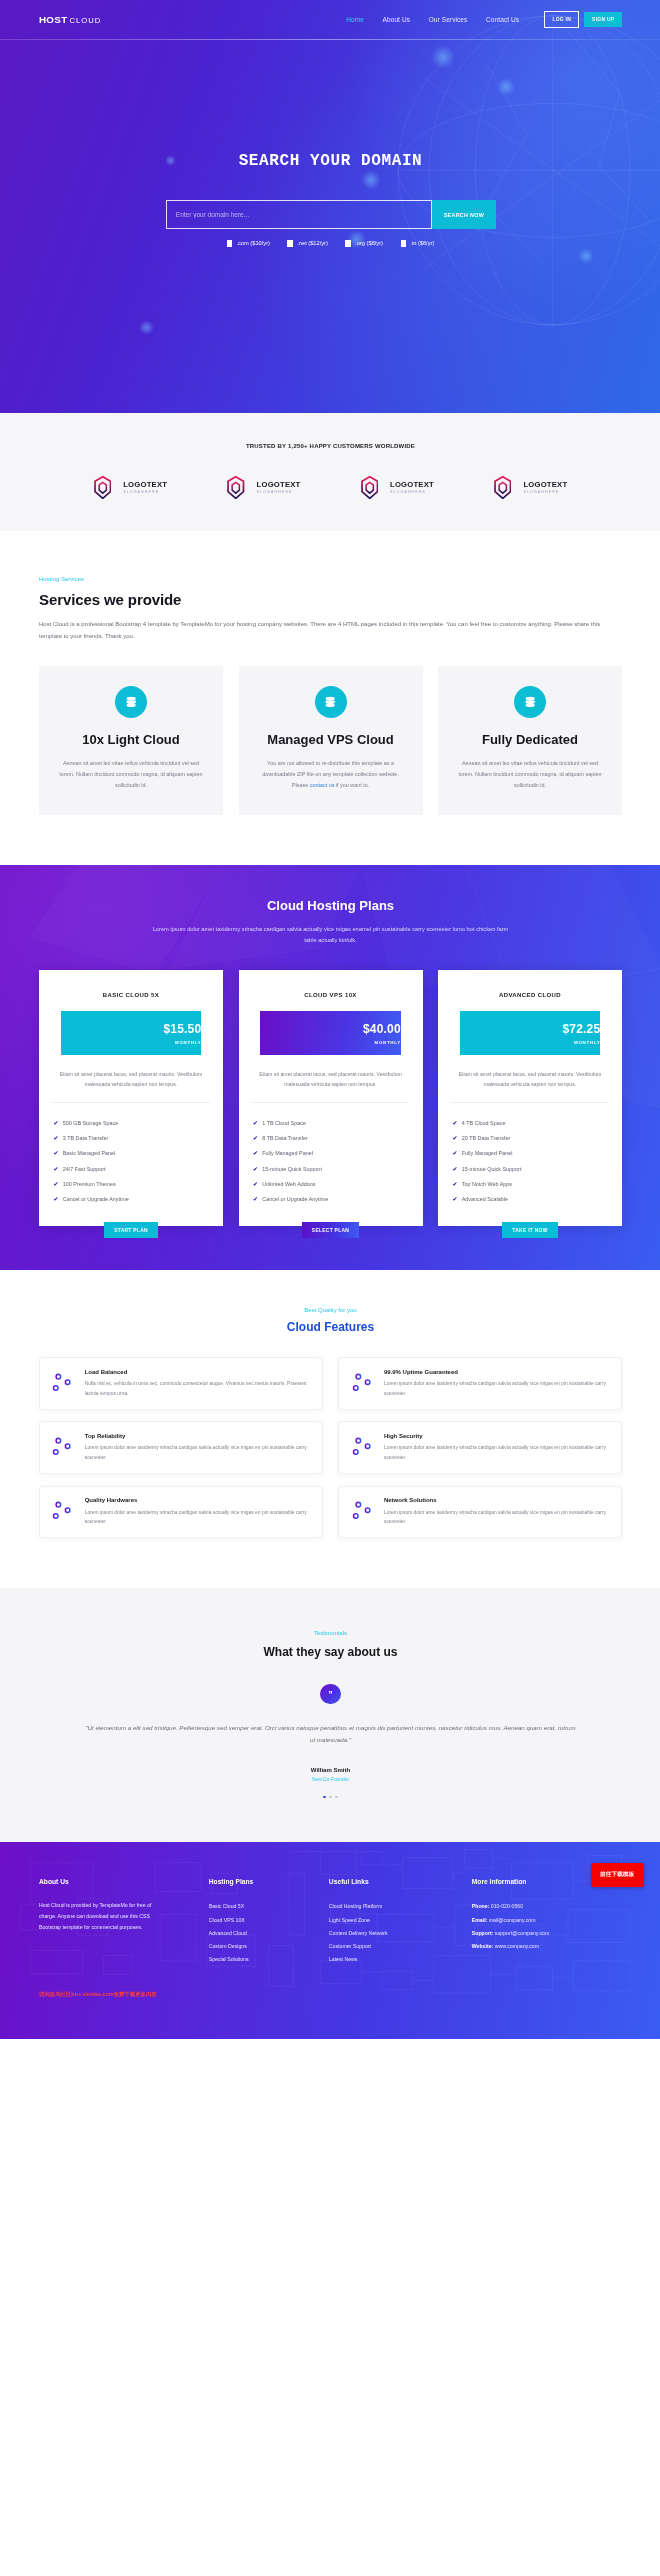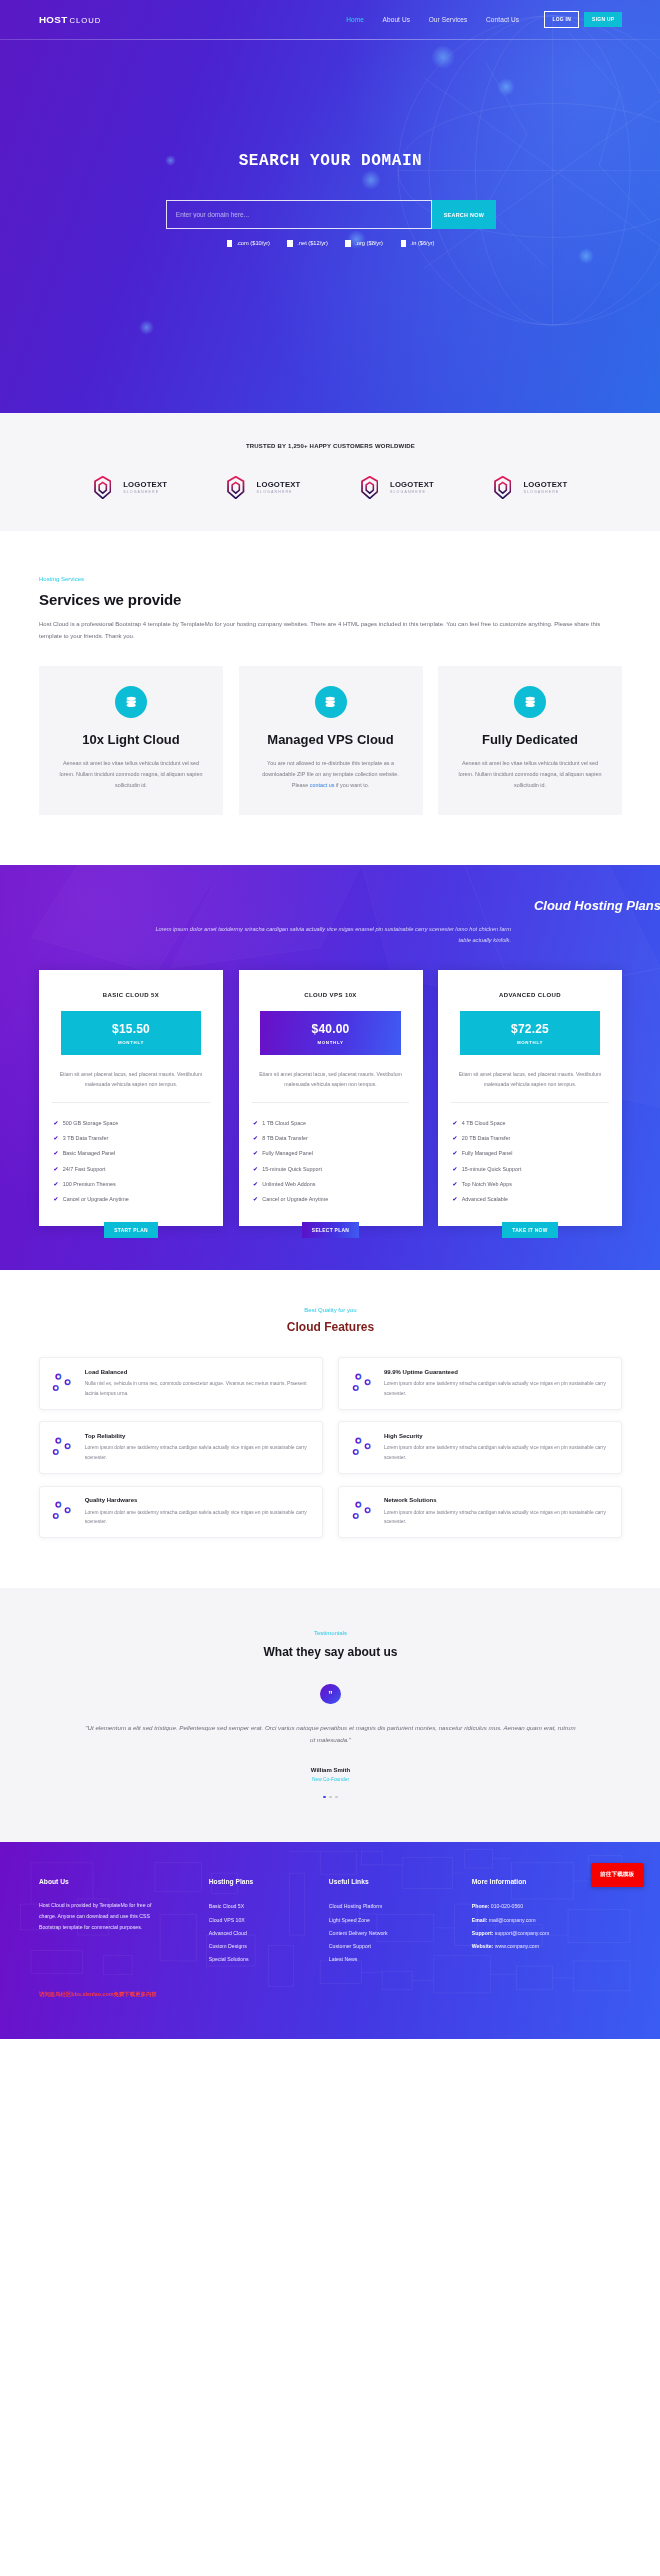--- a/index.html
+++ b/index.html
@@ -125,39 +125,39 @@
   
   .pricing {
     position:relative;
     background:
       radial-gradient(circle at 15% 10%, rgba(160,60,230,0.35) 0%, rgba(160,60,230,0) 45%),
       linear-gradient(105deg, #6b13c9 0%, #5a1fd3 30%, #4733e0 60%, #3a5df0 100%);
     padding:33px 0 44px;
     overflow:hidden;
   }
   .pricing-deco { position:absolute; inset:0; pointer-events:none; opacity:.5; }
-  .pricing-head { position:relative; z-index:3; text-align:right;font-style:italic; }
+  .pricing-head { position:relative; z-index:3; text-align:center; }
   .pricing-head h2 { color:#fff; font-size:13px; font-weight:700; }
   .pricing-head p {
     color:#dcd8fb; font-size:5.7px; line-height:2.0; margin:10.3px auto 0; width:361px;
   }
   .plans {
     position:relative; z-index:3;
     margin:24px 39px 0;
     display:grid; grid-template-columns:repeat(3,1fr); gap:15.5px;
     align-items:start;
   }
   .plan { background:#fff; padding:15.5px 13.4px 0; box-shadow:0 1px 11.4px rgba(20,0,60,0.18); }
   .plan-name {
     text-align:center; font-size:6px; font-weight:700; letter-spacing:0.4px; color:#19191f;
     padding:6.2px 0 13.4px;
   }
   .price-box {
     margin:0 8.3px; height:44px;
-    display:flex; flex-direction:column; align-items:center; justify-content:center;
+    display:flex; flex-direction:column; align-items:flex-end; justify-content:center;
     color:#fff;
   }
   .price-box.cyan { background:#0bbcd6; }
   .price-box.grad { background:linear-gradient(100deg,#6a0fc7 0%, #4a35e3 60%, #3f5cf2 100%); }
   .price-amt { font-size:12px; font-weight:700; letter-spacing:0.2px; }
   .price-per { font-size:4.4px; font-weight:700; letter-spacing:0.7px; margin-top:3.1px; }
   .plan-desc {
     margin-top:13.4px; text-align:center; font-size:5.2px; line-height:2.0; color:#7e7e8b;
     padding:0 3.1px 12.4px;
     border-bottom:0.5px solid #ececf0;
@@ -173,21 +173,21 @@
     border:none; color:#fff; font-size:4.9px; font-weight:700; letter-spacing:0.3px;
     padding:5.7px 10.3px; cursor:pointer;
   }
   .plan-btn.cyan { background:#0bbcd6; }
   .plan-btn.grad { background:linear-gradient(100deg,#5b10c8 0%, #4335e2 60%, #3f5cf2 100%); }
 
   
   .features { background:#fff; padding:37px 39px 50px; }
   .feat-head { text-align:center; }
   .feat-head .eyebrow { display:block; }
-  .feat-head h2 { font-size:12px; font-weight:700; color:#7f1d1d; margin-top:7.2px; }
+  .feat-head h2 { font-size:12px; font-weight:700; color:#1d4ed8; margin-top:7.2px; }
   .feat-grid {
     margin-top:23px; display:grid; grid-template-columns:repeat(2,1fr);
     gap:11.4px 15.5px;
   }
   .feat-card {
     background:#fff; border:0.5px solid #efeff3; border-radius:3.1px;
     box-shadow:0 1px 5.2px rgba(30,20,70,0.05);
     padding:10.3px 11.4px; display:flex; gap:9.3px; align-items:flex-start;
     min-height:43px;
   }

